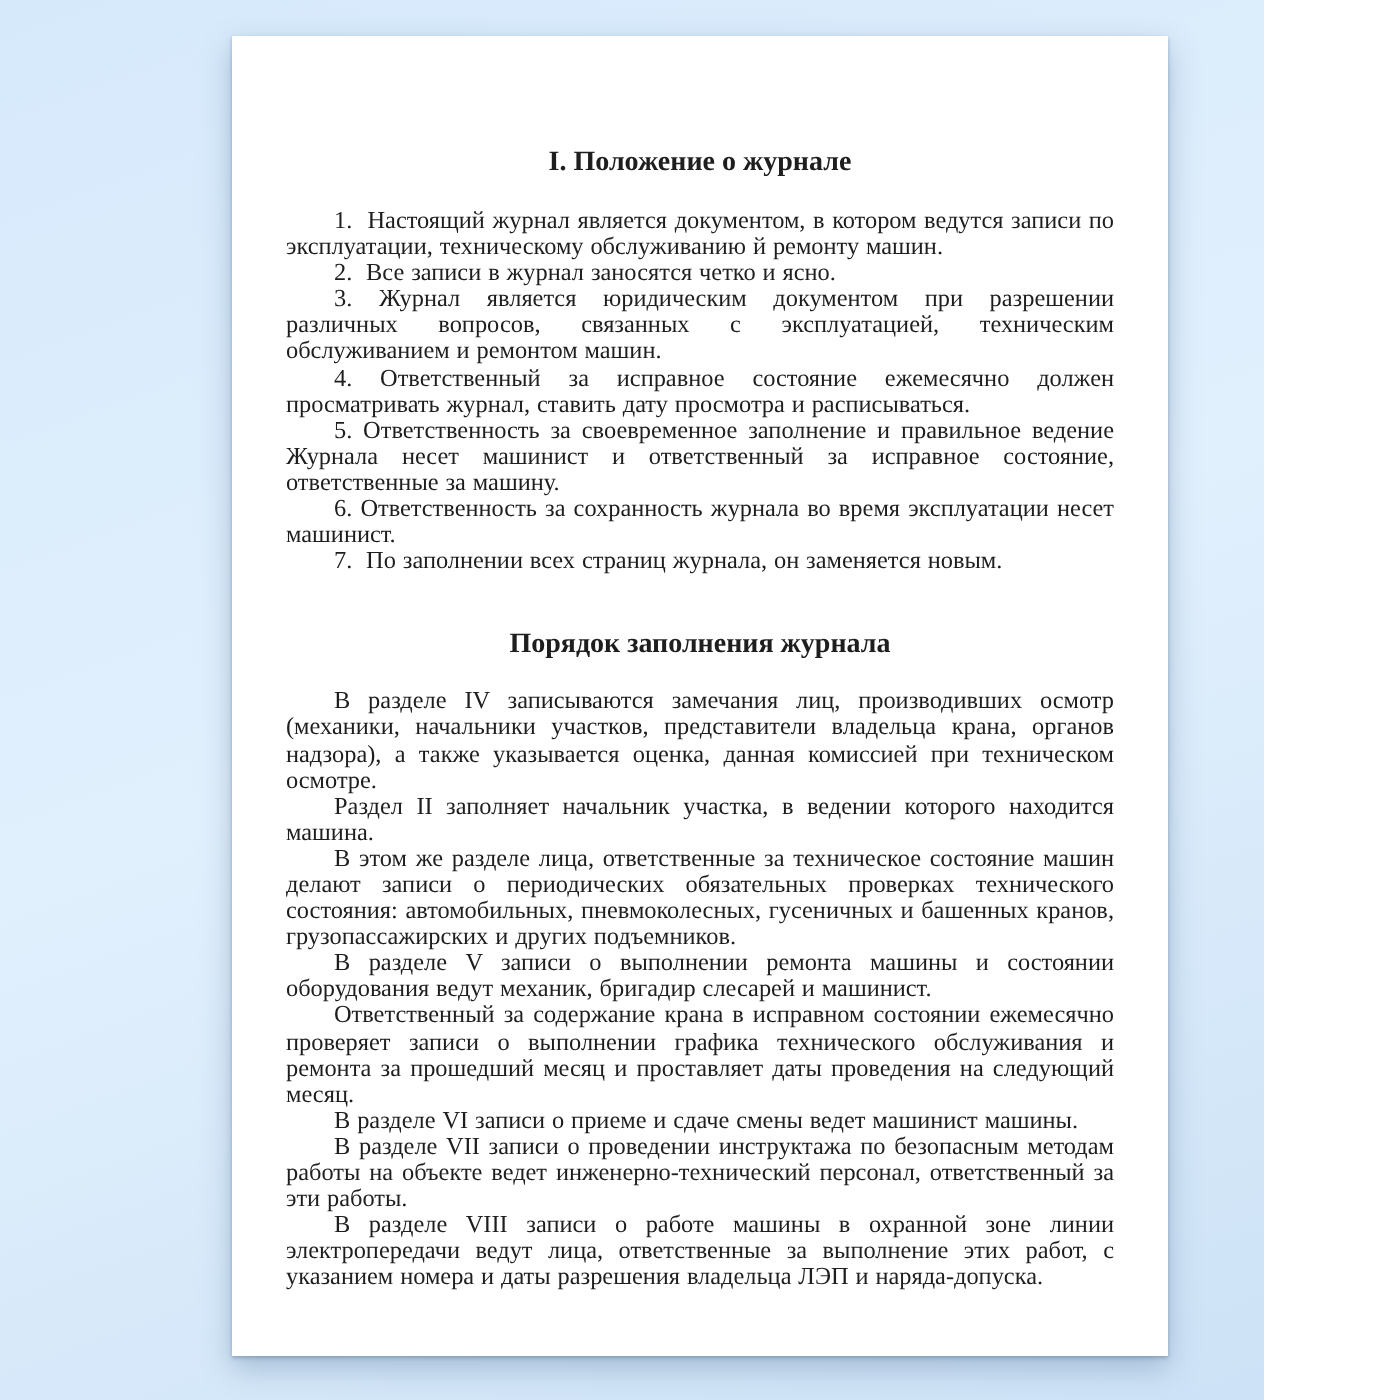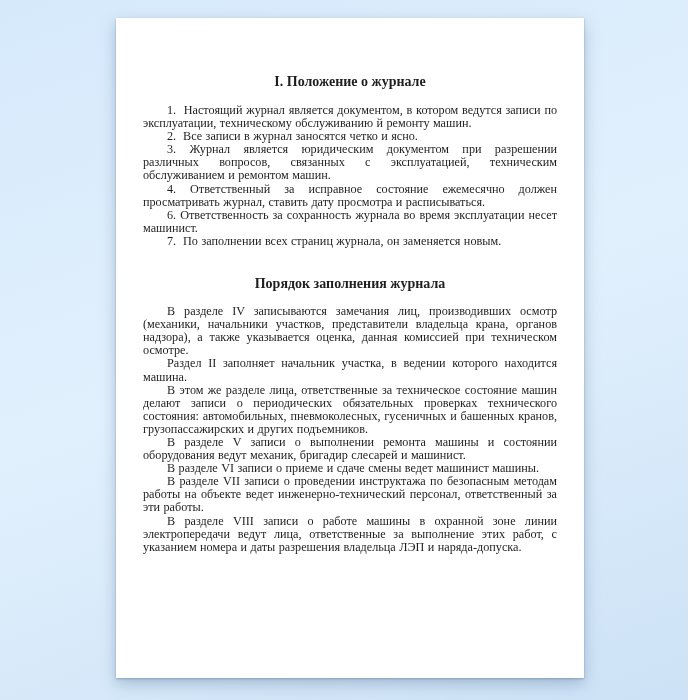--- a/index.html
+++ b/index.html
@@ -3,21 +3,21 @@
 <meta charset="utf-8">
 <style>
   html, body { margin: 0; padding: 0; }
   body {
     width: 700px; height: 700px;
     overflow: hidden;
     font-family: "Liberation Serif", serif;
   }
   .scene {
     position: relative;
-    width: 688px; height: 700px;
+    width: 632px; height: 700px;
     background: linear-gradient(160deg, var(--bg1, #d6e9fb) 0%, #e1f0fd 48%, var(--bg2, #cde2f6) 100%);
   }
   .paper {
     position: absolute;
     left: 116px; top: 18px;
     width: 468px; height: 660px;
     box-sizing: border-box;
     padding: 55px 27px 0 27px;
     background: var(--paper, #ffffff);
     box-shadow: 0 1px 2px rgba(98,126,156,0.55), 0 6px 14px rgba(106,136,168,0.45);
@@ -48,28 +48,30 @@
 
 <div class="scene">
   <div class="paper">
     <div class="doc">
       <h1>I. Положение о журнале</h1>
       <div>
           <p>1.&nbsp; Настоящий журнал является документом, в котором ведутся записи по эксплуатации, техническому обслуживанию й ремонту машин.</p>
           <p>2.&nbsp; Все записи в журнал заносятся четко и ясно.</p>
           <p>3. Журнал является юридическим документом при разрешении различных вопросов, связанных с эксплуатацией, техническим обслуживанием и ремонтом машин.</p>
           <p>4. Ответственный за исправное состояние ежемесячно должен просматривать журнал, ставить дату просмотра и расписываться.</p>
+          <p>5. Ответственность за своевременное заполнение и правильное ведение Журнала несет машинист и ответственный за исправное состояние, ответственные за машину.</p>
           <p>6. Ответственность за сохранность журнала во время эксплуатации несет машинист.</p>
           <p>7.&nbsp; По заполнении всех страниц журнала, он заменяется новым.</p>
         </div>
       <h2>Порядок заполнения журнала</h2>
       <div>
           <p>В разделе IV записываются замечания лиц, производивших осмотр (механики, начальники участков, представители владельца крана, органов надзора), а также указывается оценка, данная комиссией при техническом осмотре.</p>
           <p>Раздел II заполняет начальник участка, в ведении которого находится машина.</p>
           <p>В этом же разделе лица, ответственные за техническое состояние машин делают записи о периодических обязательных проверках технического состояния: автомобильных, пневмоколесных, гусеничных и башенных кранов, грузопассажирских и других подъемников.</p>
           <p>В разделе V записи о выполнении ремонта машины и состоянии оборудования ведут механик, бригадир слесарей и машинист.</p>
+          <p>Ответственный за содержание крана в исправном состоянии ежемесячно проверяет записи о выполнении графика технического обслуживания и ремонта за прошедший месяц и проставляет даты проведения на следующий месяц.</p>
           <p>В разделе VI записи о приеме и сдаче смены ведет машинист машины.</p>
           <p>В разделе VII записи о проведении инструктажа по безопасным методам работы на объекте ведет инженерно-технический персонал, ответственный за эти работы.</p>
           <p>В разделе VIII записи о работе машины в охранной зоне линии электропередачи ведут лица, ответственные за выполнение этих работ, с указанием номера и даты разрешения владельца ЛЭП и наряда-допуска.</p>
         </div>
     </div>
   </div>
 </div>
 
 </body></html>

